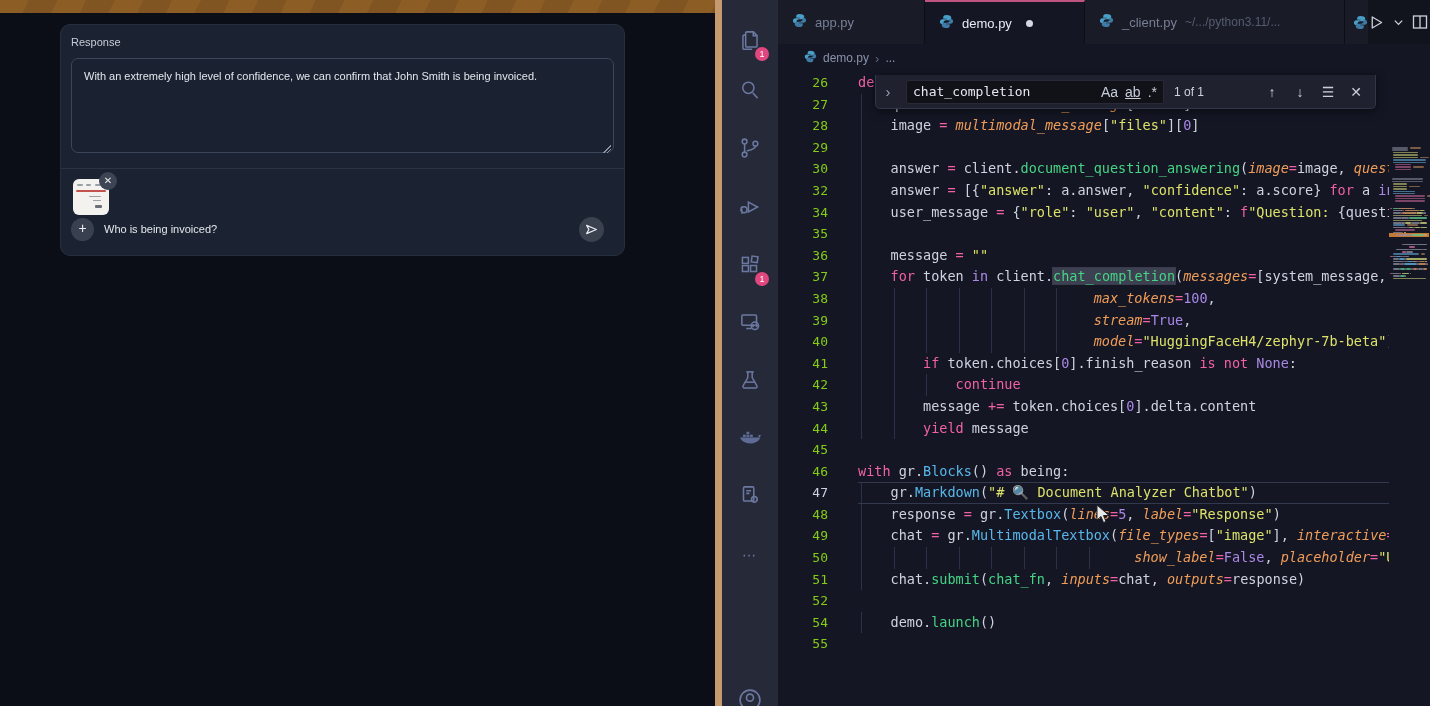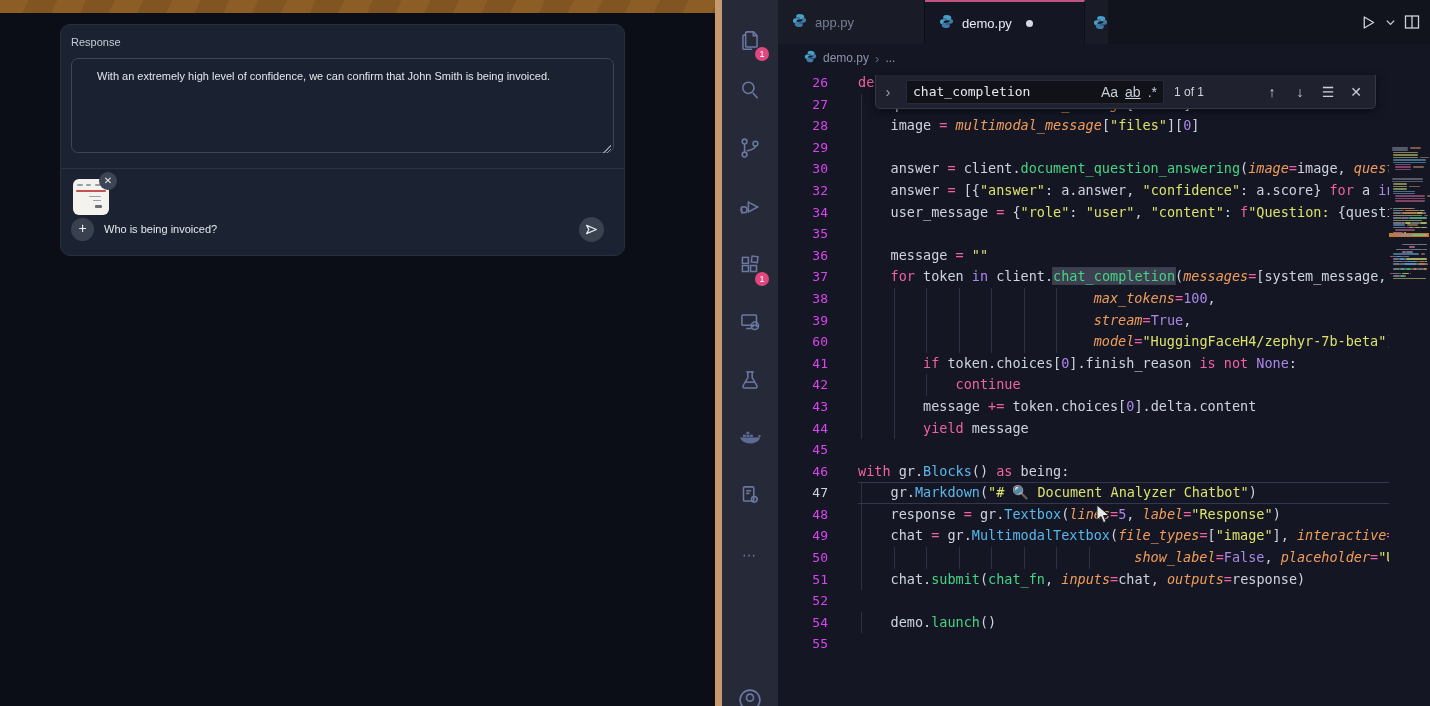--- a/index.html
+++ b/index.html
@@ -7,21 +7,21 @@
 
   
   .left-pane{position:absolute;left:0;top:0;width:715px;height:706px;background:#0b0e17;}
   .titlebar{position:absolute;left:0;top:0;width:715px;height:13px;
     background:repeating-linear-gradient(115deg,#8d5d26 0 26px,#815522 26px 52px);}
   .card{position:absolute;left:60px;top:24px;width:565px;height:232px;background:#1b2332;
     border:1px solid #272f3f;border-radius:10px;box-sizing:border-box;}
   .resp-label{position:absolute;left:10px;top:11px;font-size:11px;color:#c6ccd7;}
   .resp-area{position:absolute;left:10px;top:33px;width:543px;height:95px;background:#1a2231;
     border:1px solid #3a465a;border-radius:7px;box-sizing:border-box;color:#e2e6ec;font-size:11px;
-    font-family:"Liberation Sans",sans-serif;padding:10px 25px;resize:none;outline:none;line-height:1.45;}
+    font-family:"Liberation Sans",sans-serif;padding:10px 12px;resize:none;outline:none;line-height:1.45;}
   .resize-grip{position:absolute;right:13px;top:119px;width:9px;height:9px;pointer-events:none;
     background:linear-gradient(135deg,transparent 0 55%,#8a93a3 55% 62%,transparent 62% 75%,#8a93a3 75% 82%,transparent 82%);}
   .card-divider{position:absolute;left:0;top:143px;width:100%;height:1px;background:#2a3444;}
   .thumb-wrap{position:absolute;left:12px;top:151px;width:44px;height:40px;}
   .thumb{position:absolute;left:0;top:3px;width:36px;height:36px;background:#f4f2ee;border-radius:6px;overflow:hidden;}
   .thumb i{position:absolute;display:block;background:#9aa0a8;height:2px;border-radius:1px;}
   .thumb .t1{left:4px;top:5px;width:6px;}
   .thumb .t2{left:13px;top:5px;width:5px;}
   .thumb .t3{left:22px;top:5px;width:8px;}
   .thumb .red{left:3px;top:11px;width:30px;background:#c4524e;}
@@ -64,21 +64,21 @@
   .tab-actions{flex:1;display:flex;align-items:center;justify-content:flex-end;gap:8px;padding-right:10px;background:#12141d;}
   .tact{color:#c9ced9;cursor:pointer;display:flex;align-items:center;}
   
   .breadcrumb{position:absolute;left:0;top:44px;width:100%;height:28px;display:flex;align-items:center;
     padding-left:26px;box-sizing:border-box;font-size:12px;color:#8a92a8;gap:6px;background:#141624;}
   .breadcrumb .sep{color:#5e6578;font-size:13px;}
   
   .code-area{position:absolute;left:0;top:72px;width:100%;bottom:0;overflow:hidden;}
   .crow{position:relative;height:21.6px;width:611px;overflow:hidden;display:flex;
     font-family:"DejaVu Sans Mono","Liberation Mono",monospace;font-size:13.5px;line-height:21.6px;}
-  .gut{flex:none;width:80px;text-align:right;padding-right:30px;box-sizing:border-box;color:#d946ef;font-size:13px;}
+  .gut{flex:none;width:80px;text-align:right;padding-right:30px;box-sizing:border-box;color:#84cc16;font-size:13px;}
   .src{flex:1;position:relative;white-space:pre;}
   .guide{position:absolute;top:0;bottom:0;width:1px;background:#2b3147;}
   .crow.cur .src{border-top:1px solid #32384e;border-bottom:1px solid #32384e;box-sizing:border-box;line-height:19.6px;}
   .crow.cur .gut{color:#cdd2e0;}
   .tk-w{color:#ced3df}.tk-k{color:#f161a3}.tk-p{color:#a988e6}
   .tk-o{color:#f09d58;font-style:italic}.tk-g{color:#45d483}.tk-c{color:#58b7ea}.tk-s{color:#dde268}
   .hl{background:rgba(125,135,155,.38);box-shadow:0 0 0 1px rgba(160,170,190,.25);}
   
   .find{position:absolute;left:97px;top:75px;width:501px;height:34px;background:#1f222e;border:1px solid #31364a;
     border-top:none;border-radius:0 0 5px 5px;box-sizing:border-box;display:flex;align-items:center;
@@ -238,20 +238,30 @@
         <div class="tab active" style="width:160px">
           <span>
             <svg width="15" height="15" viewBox="0 0 16 16">
                 <path fill="#4a9fc8" d="M8 1C5.8 1 4.5 1.9 4.5 3.5V5h3.8v.6H3.6C2 5.6 1 6.7 1 8.3 1 9.9 2 11 3.6 11h1.2V9.4c0-1.5 1.3-2.7 2.9-2.7h3.1c1.3 0 2.2-.9 2.2-2.2v-1C13 1.9 10.2 1 8 1z"></path>
                 <path fill="#3e7aa3" d="M8 15c2.2 0 3.5-.9 3.5-2.5V11H7.7v-.6h4.7c1.6 0 2.6-1.1 2.6-2.7 0-1.6-1-2.7-2.6-2.7h-1.2v1.6c0 1.5-1.3 2.7-2.9 2.7H5.2c-1.3 0-2.2.9-2.2 2.2v1C3 14.1 5.8 15 8 15z"></path>
               </svg>
           </span>
           <span class="tlabel">demo.py</span>
           <span class="mod-dot"></span>
         </div>
+        <div class="tab" style="width:260px">
+          <span>
+            <svg width="15" height="15" viewBox="0 0 16 16">
+                <path fill="#4a9fc8" d="M8 1C5.8 1 4.5 1.9 4.5 3.5V5h3.8v.6H3.6C2 5.6 1 6.7 1 8.3 1 9.9 2 11 3.6 11h1.2V9.4c0-1.5 1.3-2.7 2.9-2.7h3.1c1.3 0 2.2-.9 2.2-2.2v-1C13 1.9 10.2 1 8 1z"></path>
+                <path fill="#3e7aa3" d="M8 15c2.2 0 3.5-.9 3.5-2.5V11H7.7v-.6h4.7c1.6 0 2.6-1.1 2.6-2.7 0-1.6-1-2.7-2.6-2.7h-1.2v1.6c0 1.5-1.3 2.7-2.9 2.7H5.2c-1.3 0-2.2.9-2.2 2.2v1C3 14.1 5.8 15 8 15z"></path>
+              </svg>
+          </span>
+          <span class="tlabel">_client.py</span>
+          <span class="tdesc">~/.../python3.11/...</span>
+        </div>
         <div class="tab-sliver">
           <svg width="15" height="15" viewBox="0 0 16 16">
               <path fill="#4a9fc8" d="M8 1C5.8 1 4.5 1.9 4.5 3.5V5h3.8v.6H3.6C2 5.6 1 6.7 1 8.3 1 9.9 2 11 3.6 11h1.2V9.4c0-1.5 1.3-2.7 2.9-2.7h3.1c1.3 0 2.2-.9 2.2-2.2v-1C13 1.9 10.2 1 8 1z"></path>
               <path fill="#3e7aa3" d="M8 15c2.2 0 3.5-.9 3.5-2.5V11H7.7v-.6h4.7c1.6 0 2.6-1.1 2.6-2.7 0-1.6-1-2.7-2.6-2.7h-1.2v1.6c0 1.5-1.3 2.7-2.9 2.7H5.2c-1.3 0-2.2.9-2.2 2.2v1C3 14.1 5.8 15 8 15z"></path>
             </svg>
         </div>
         <div class="tab-actions">
           <span class="tact">
             <svg width="17" height="17" viewBox="0 0 20 20">
                 <path d="M5 3.5 L16 10 L5 16.5 Z" fill="none" stroke="#cdd2dc" stroke-width="1.5" stroke-linejoin="round"></path>
@@ -327,21 +337,21 @@
             </div>
             <div class="crow">
               <span class="gut">38</span>
               <span class="src"><i class="guide" style="left: 3px;"></i><i class="guide" style="left: 35.52px;"></i><i class="guide" style="left: 68.04px;"></i><i class="guide" style="left: 100.56px;"></i><i class="guide" style="left: 133.08px;"></i><i class="guide" style="left: 165.6px;"></i><i class="guide" style="left: 198.12px;"></i><span class="tk-w">                             </span><span class="tk-o">max_tokens</span><span class="tk-k">=</span><span class="tk-p">100</span><span class="tk-w">,</span></span>
             </div>
             <div class="crow">
               <span class="gut">39</span>
               <span class="src"><i class="guide" style="left: 3px;"></i><i class="guide" style="left: 35.52px;"></i><i class="guide" style="left: 68.04px;"></i><i class="guide" style="left: 100.56px;"></i><i class="guide" style="left: 133.08px;"></i><i class="guide" style="left: 165.6px;"></i><i class="guide" style="left: 198.12px;"></i><span class="tk-w">                             </span><span class="tk-o">stream</span><span class="tk-k">=</span><span class="tk-p">True</span><span class="tk-w">,</span></span>
             </div>
             <div class="crow">
-              <span class="gut">60</span>
+              <span class="gut">40</span>
               <span class="src"><i class="guide" style="left: 3px;"></i><i class="guide" style="left: 35.52px;"></i><i class="guide" style="left: 68.04px;"></i><i class="guide" style="left: 100.56px;"></i><i class="guide" style="left: 133.08px;"></i><i class="guide" style="left: 165.6px;"></i><i class="guide" style="left: 198.12px;"></i><span class="tk-w">                             </span><span class="tk-o">model</span><span class="tk-k">=</span><span class="tk-s">"HuggingFaceH4/zephyr-7b-beta"</span><span class="tk-w">):</span></span>
             </div>
             <div class="crow">
               <span class="gut">41</span>
               <span class="src"><i class="guide" style="left: 3px;"></i><i class="guide" style="left: 35.52px;"></i><span class="tk-w">        </span><span class="tk-k">if</span><span class="tk-w"> token.choices[</span><span class="tk-p">0</span><span class="tk-w">].finish_reason </span><span class="tk-k">is</span><span class="tk-w"> </span><span class="tk-k">not</span><span class="tk-w"> </span><span class="tk-p">None</span><span class="tk-w">:</span></span>
             </div>
             <div class="crow">
               <span class="gut">42</span>
               <span class="src"><i class="guide" style="left: 3px;"></i><i class="guide" style="left: 35.52px;"></i><i class="guide" style="left: 68.04px;"></i><span class="tk-w">            </span><span class="tk-k">continue</span></span>
             </div>

